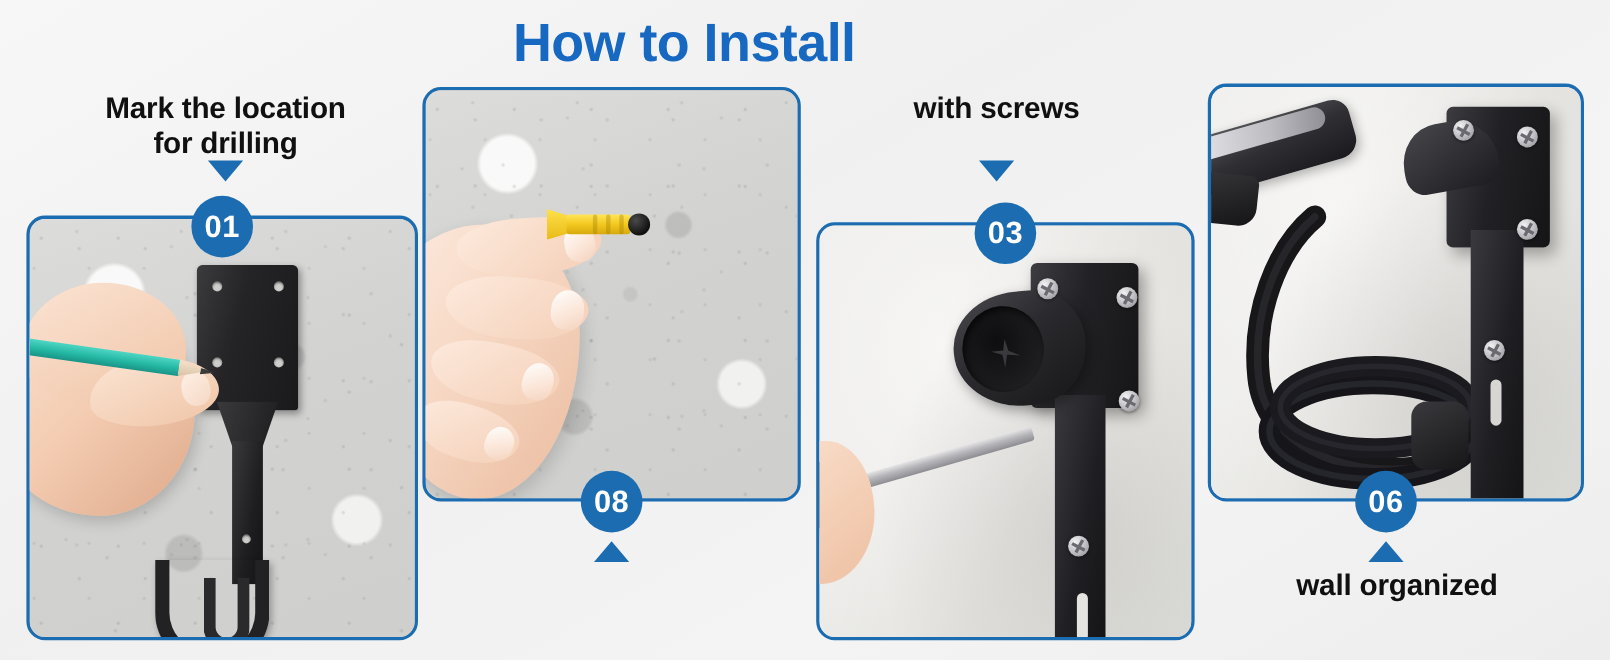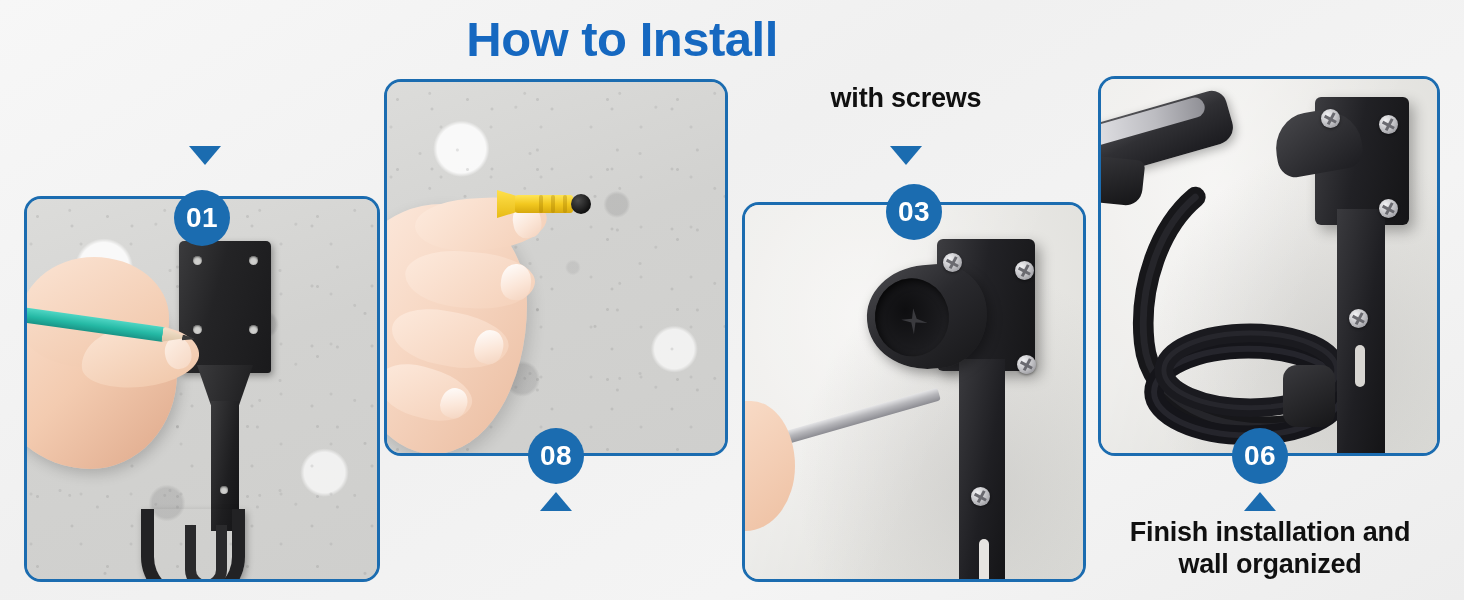--- a/index.html
+++ b/index.html
@@ -346,20 +346,24 @@
     z-index: 3;
   }
 </style>
 </head>
 <body>
 
 <div class="stage">
 
   <div class="title">How to Install</div>
 
+  <div class="caption" style="left:30px; top:82px; width:350px;">
+    <div>Mark the location</div>
+    <div>for drilling</div>
+  </div>
   <div class="arrow down" style="left:189px; top:146px;"></div>
   <div class="card" style="left:24px; top:196px; width:356px; height:386px;">
     <div class="photo">
       <div class="wall-concrete"></div>
 
       <div class="bracket1">
         <div class="plate"></div>
         <div class="hole" style="left:14px; top:15px;"></div>
         <div class="hole" style="left:70px; top:15px;"></div>
         <div class="hole" style="left:14px; top:84px;"></div>
@@ -377,21 +381,21 @@
         <div class="thumb"></div>
         <div class="nail"></div>
       </div>
       <div class="pencil">
         <div class="body"></div>
         <div class="cone"></div>
         <div class="tip"></div>
       </div>
     </div>
   </div>
-  <div class="badge" style="left:174px; top:190px;text-align:right;">01</div>
+  <div class="badge" style="left:174px; top:178px;text-align:right;">01</div>
 
   <div class="card" style="left:384px; top:79px; width:344px; height:377px;">
     <div class="photo">
       <div class="wall-concrete"></div>
 
       <div class="hand2">
         <div class="palm"></div>
         <div class="f" style="left:74px; top:34px; width:132px; height:52px; transform:rotate(-4deg);"></div>
         <div class="fnail" style="left:172px; top:40px; width:28px; height:34px; transform:rotate(-10deg);"></div>
         <div class="f" style="left:64px; top:88px; width:130px; height:56px; transform:rotate(4deg);"></div>
@@ -479,17 +483,16 @@
         <div class="grip"></div>
 
       </div>
 
       <div class="coil-hold"></div>
     </div>
   </div>
   <div class="badge" style="left:1232px; top:428px;">06</div>
   <div class="arrow up" style="left:1244px; top:492px;"></div>
   <div class="caption" style="left:1085px; top:516px; width:370px;">
-    <div>Finish installation and</div>
     <div>wall organized</div>
   </div>
 
 </div>
 
 </body></html>

